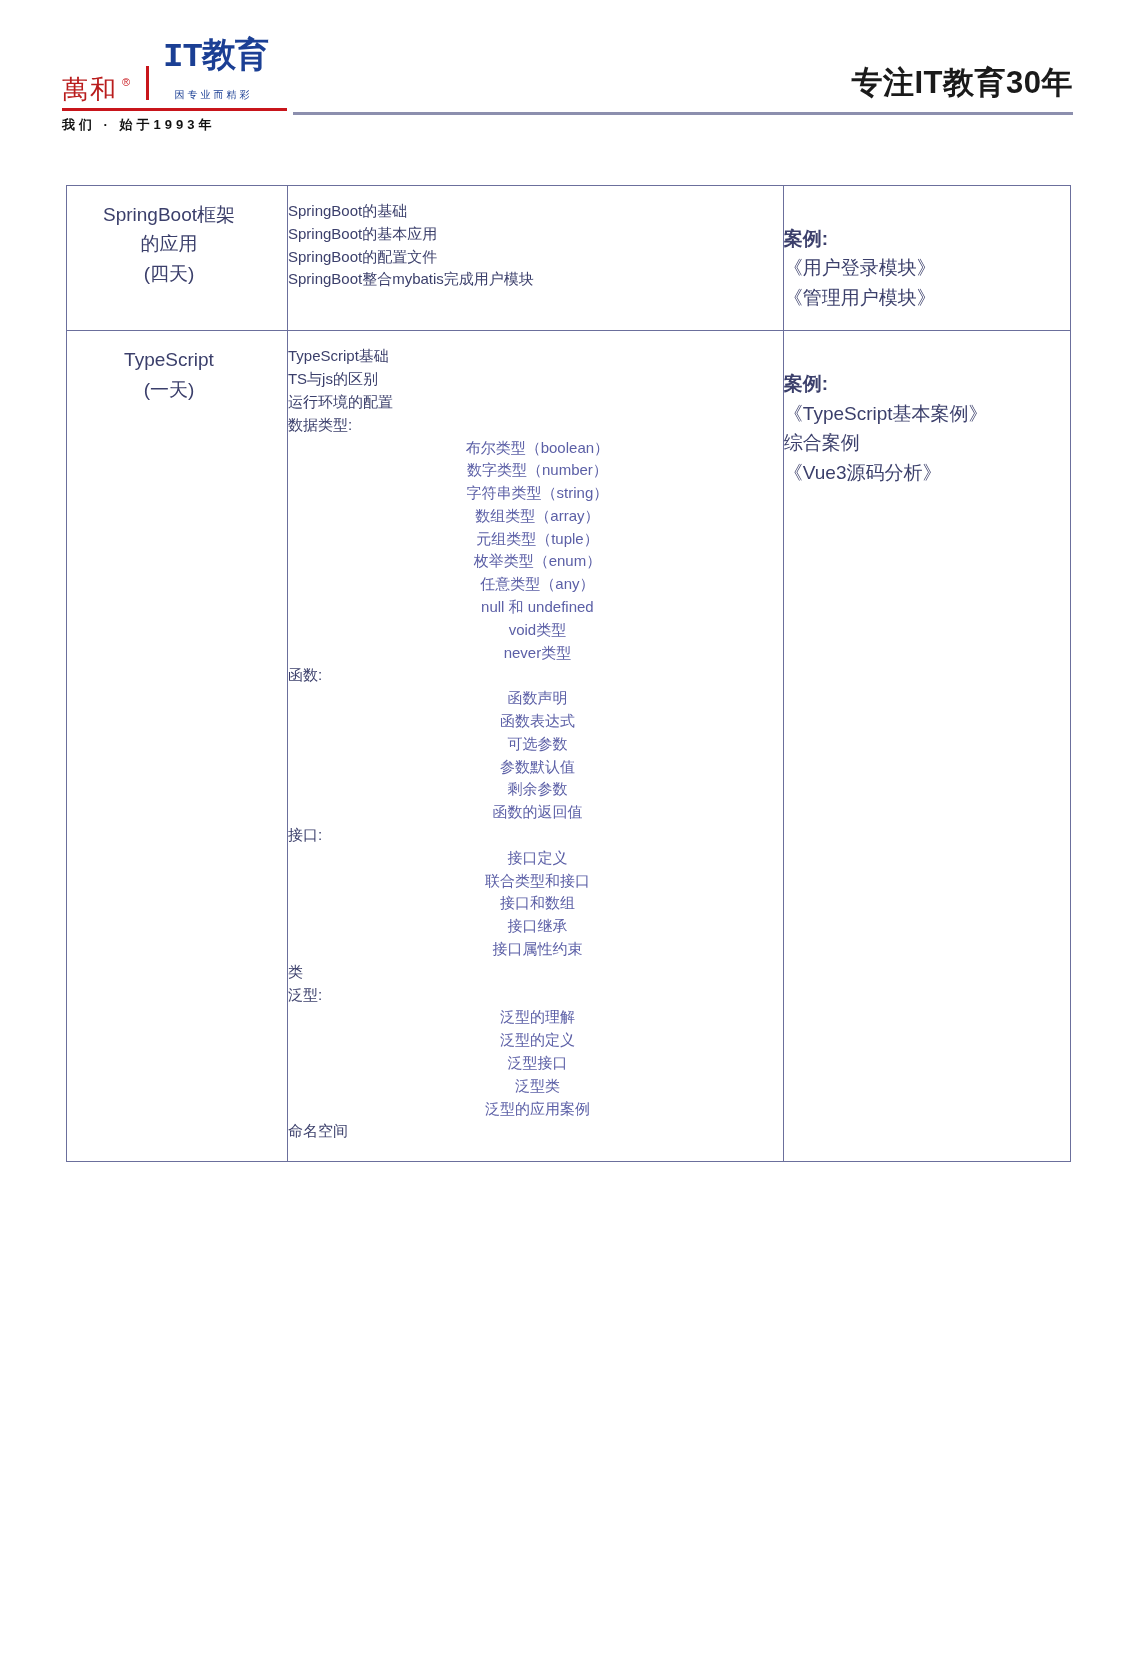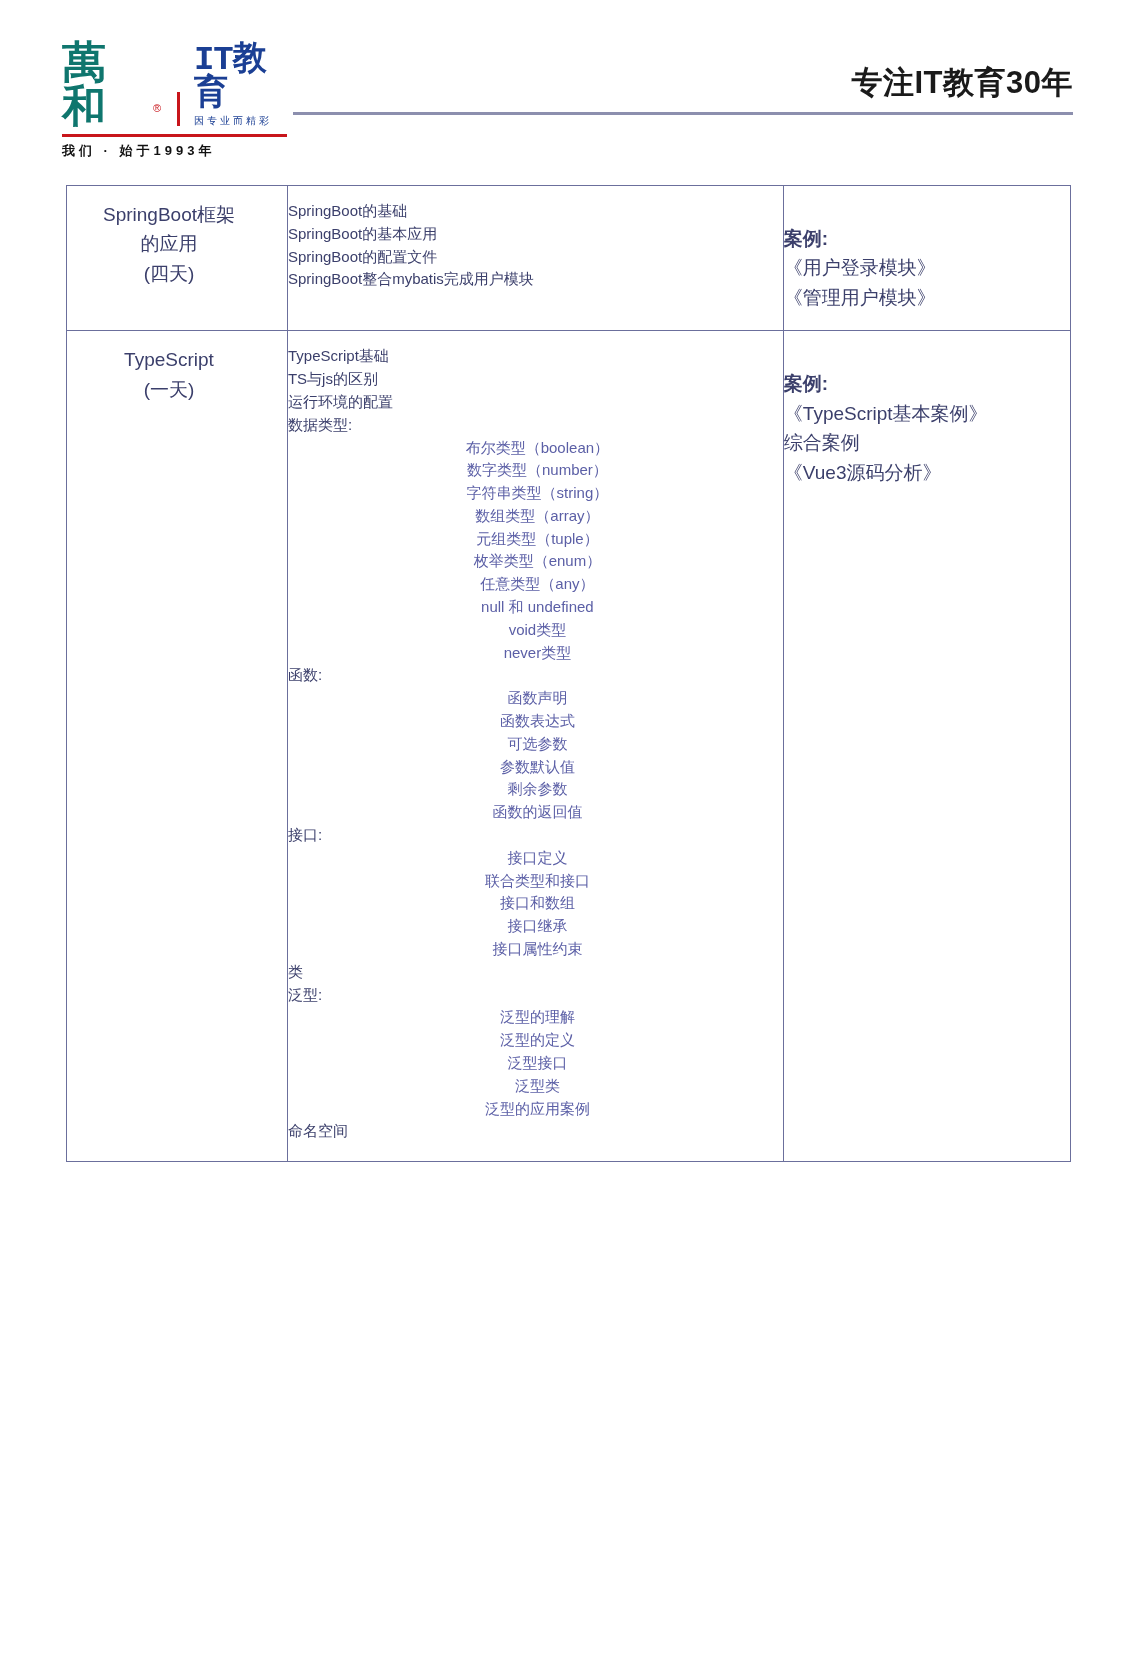--- a/index.html
+++ b/index.html
@@ -39,23 +39,23 @@
     padding-left: 22px;
     box-sizing: border-box;
   }
   .logo-row {
     display: flex;
     align-items: flex-end;
     gap: 10px;
   }
   .logo-cn {
     font-family: "DejaVu Serif", serif;
-    font-weight: 700;
-    font-size: 44px;
-    color: #0f766e;
+    font-weight: 400;
+    font-size: 26px;
+    color: #b91c1c;
     letter-spacing: 2px;
     line-height: 1;
   }
   .logo-sup {
     font-size: 11px;
     color: #c8151b;
     vertical-align: super;
     position: relative;
     top: -14px;
     left: -6px;
@@ -68,25 +68,25 @@
   }
   .logo-it {
     font-family: Liberation Mono, monospace;
     font-weight: 700;
     font-size: 34px;
     color: #1b3f94;
     line-height: 1;
     letter-spacing: -1px;
   }
   .logo-sub {
-    margin-top: 3px;
+    margin-top: 14px;
     font-size: 10px;
     color: #1b3f94;
     letter-spacing: 3px;
-    text-align: left;
+    text-align: center;
     padding-right: 4px;
   }
   .logo-bottom-line {
     margin-top: 6px;
     height: 3px;
     background: #c8151b;
     width: 225px;
   }
   .logo-slogan {
     margin-top: 5px;

